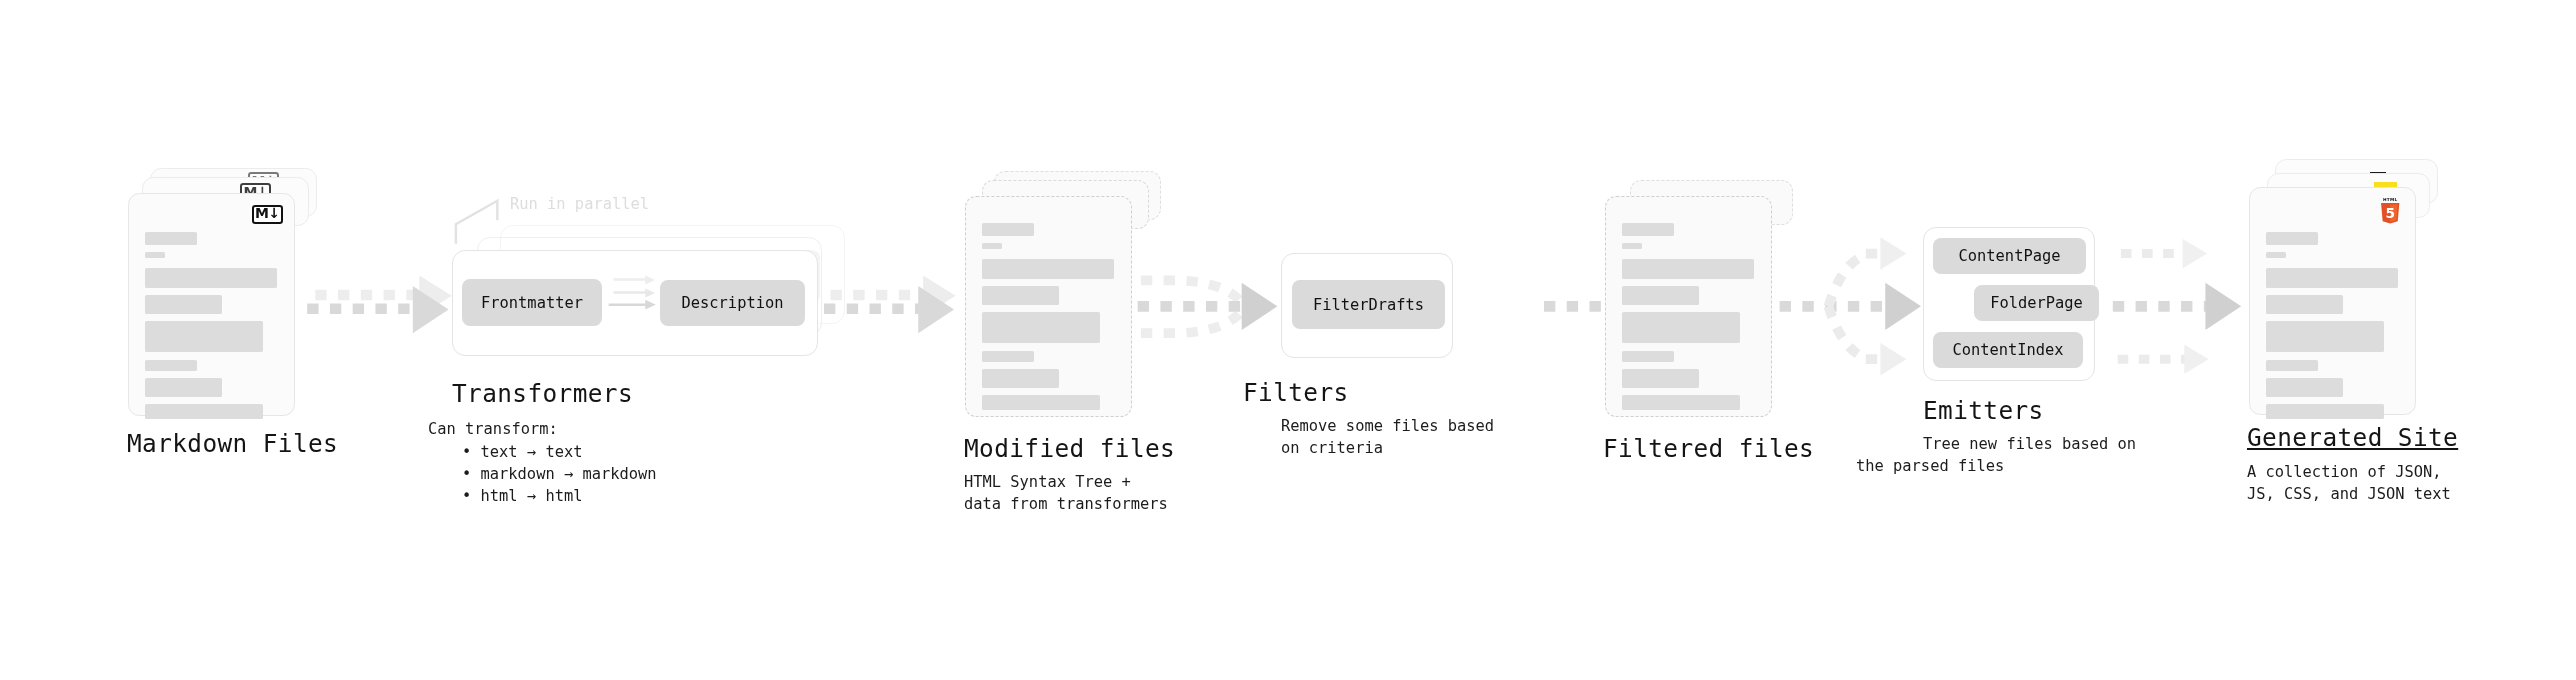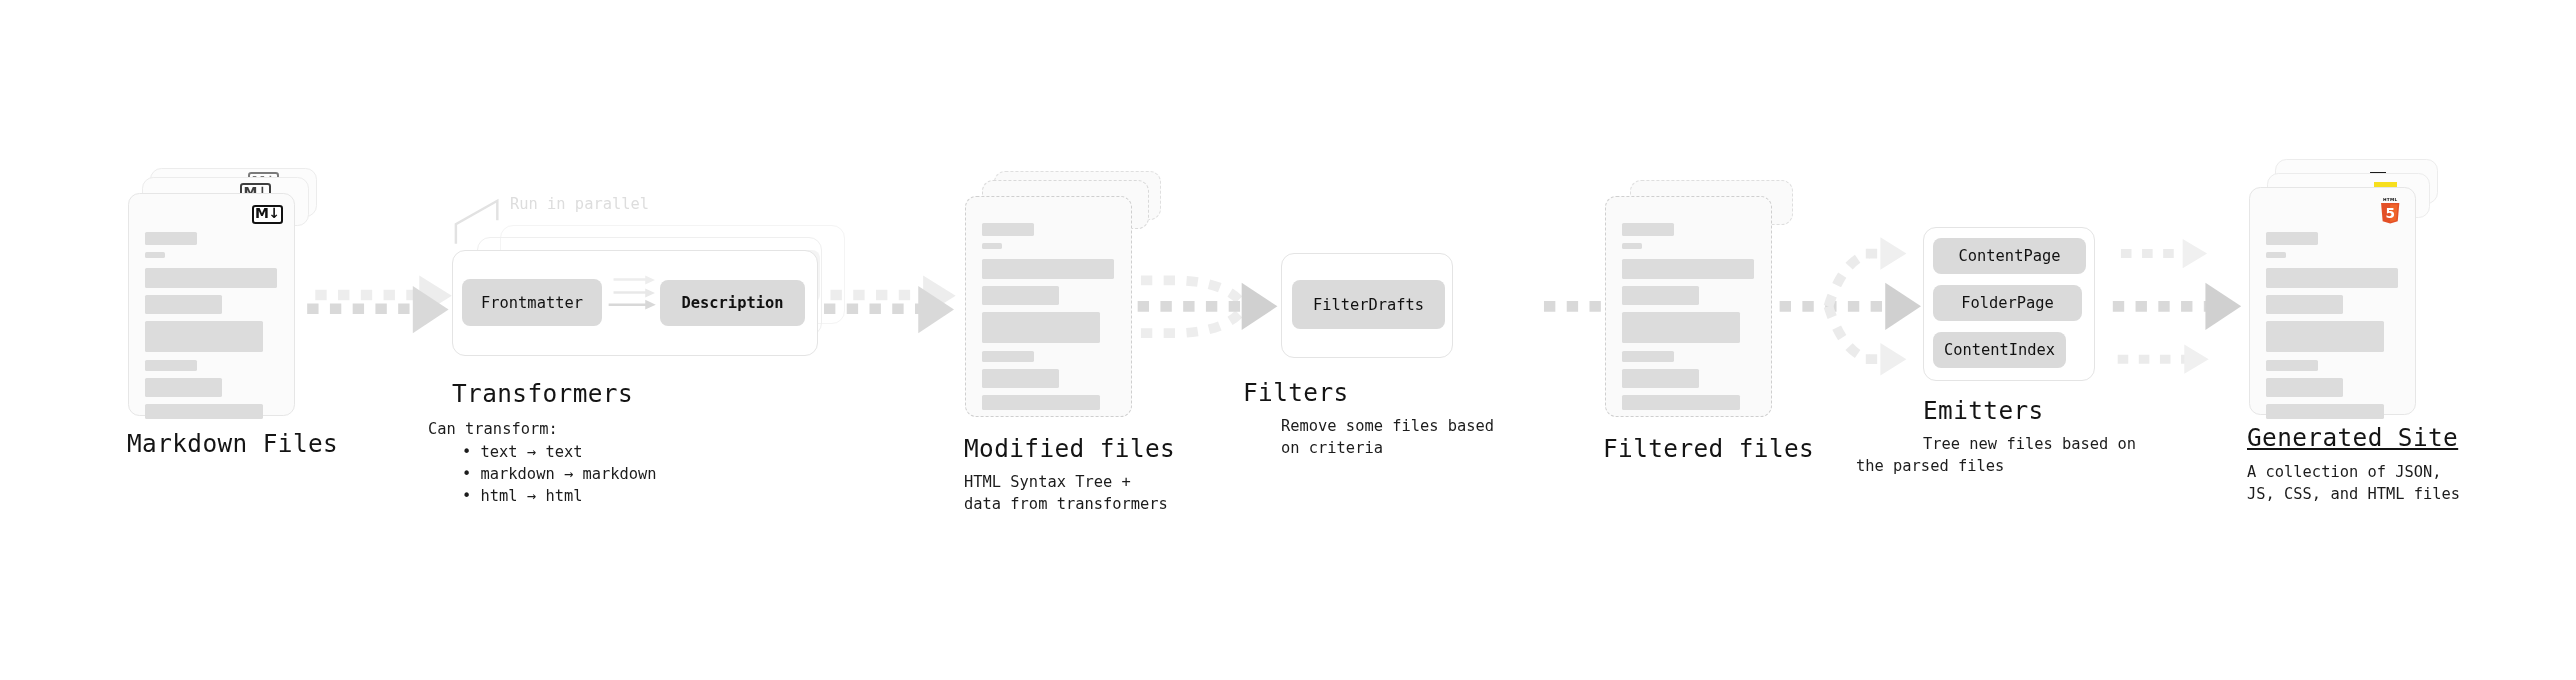--- a/index.html
+++ b/index.html
@@ -206,21 +206,21 @@
     <div class="group-box faded2" style="left:500px; top:225px; width:345px; height:99px;"></div>
     <div class="chip faded2" style="left:527px; top:250px; width:126px; height:53px;"></div>
     <div class="chip faded2" style="left:674px; top:250px; width:146px; height:53px;"></div>
 
     <div class="group-box faded1" style="left:477px; top:237px; width:345px; height:99px;"></div>
     <div class="chip faded1" style="left:504px; top:262px; width:126px; height:53px;"></div>
     <div class="chip faded1" style="left:651px; top:262px; width:146px; height:53px;"></div>
 
     <div class="group-box" style="left:452px; top:250px; width:366px; height:106px;"></div>
     <div class="chip" style="left:462px; top:279px; width:140px; height:47px;">Frontmatter</div>
-    <div class="chip" style="left:660px; top:280px; width:145px; height:46px;font-weight:bold;">Description</div>
+    <div class="chip" style="left:660px; top:280px; width:145px; height:46px;">Description</div>
 
     <svg class="overlay" viewBox="0 0 3170 838">
       <line x1="755" y1="344" x2="797" y2="344" stroke="#ededed" stroke-width="3"></line>
       <polygon points="794,339 794,350 806,344.5" fill="#ededed"></polygon>
       <line x1="755" y1="360" x2="797" y2="360" stroke="#e8e8e8" stroke-width="3"></line>
       <polygon points="794,355 794,366 806,360.5" fill="#e8e8e8"></polygon>
       <line x1="749" y1="375" x2="797" y2="375" stroke="#d8d8d8" stroke-width="3"></line>
       <polygon points="794,369 794,381 807,375" fill="#d8d8d8"></polygon>
     </svg>
 
@@ -275,22 +275,22 @@
         <div class="bar" style="width:118px;height:14.6px;"></div>
       </div>
     </div>
 
     <div class="stage-title" style="left:1603px; top:434px;">Filtered files</div>
   </div>
 
   <div>
     <div class="group-box" style="left:1923px; top:227px; width:172px; height:154px;"></div>
     <div class="chip" style="left:1933px; top:238px; width:153px; height:36px;">ContentPage</div>
-    <div class="chip" style="left:1933px; top:285px; width:149px; height:36px;">FolderPage</div>
-    <div class="chip" style="left:1933px; top:332px; width:133px; height:36px;">ContentIndex</div>
+    <div class="chip" style="left:1974px; top:285px; width:125px; height:36px;">FolderPage</div>
+    <div class="chip" style="left:1933px; top:332px; width:150px; height:36px;">ContentIndex</div>
 
     <div class="stage-title" style="left:1923px; top:396px;">Emitters</div>
     <div class="stage-desc" style="left:1923px; top:433px;">Tree new files based on</div>
     <div class="stage-desc" style="left:1856px; top:455px;">the parsed files</div>
   </div>
 
   <div>
     <div class="doc ghost1" style="left:2275px; top:159px; width:163px; height:45px;"></div>
 
     <div class="css-badge" style="left:2370px; top:168px;">
@@ -323,17 +323,17 @@
         <div class="bar" style="width:77px;height:18.7px;"></div>
         <div class="bar" style="width:118px;height:31px;"></div>
         <div class="bar" style="width:52px;height:11.4px;"></div>
         <div class="bar" style="width:77px;height:18.7px;"></div>
         <div class="bar" style="width:118px;height:14.6px;"></div>
       </div>
     </div>
 
     <div class="stage-title" style="left:2247px; top:423px;text-decoration:underline;">Generated Site</div>
     <div class="stage-desc" style="left:2247px; top:461px;">A collection of JSON,</div>
-    <div class="stage-desc" style="left:2247px; top:483px;">JS, CSS, and HTML files</div>
+    <div class="stage-desc" style="left:2247px; top:483px;">JS, CSS, and JSON text</div>
   </div>
 
 </div>
 
 
 </body></html>

